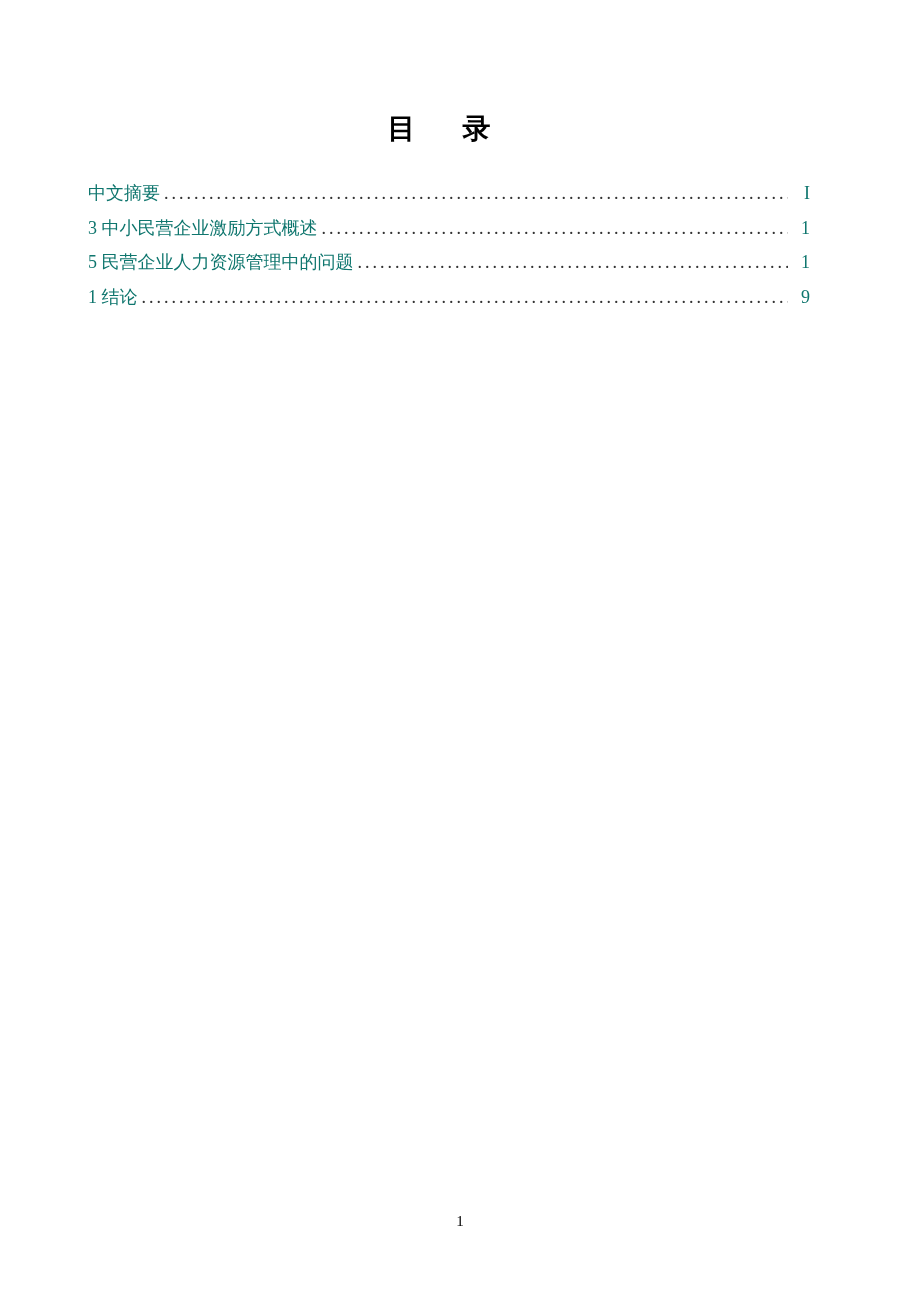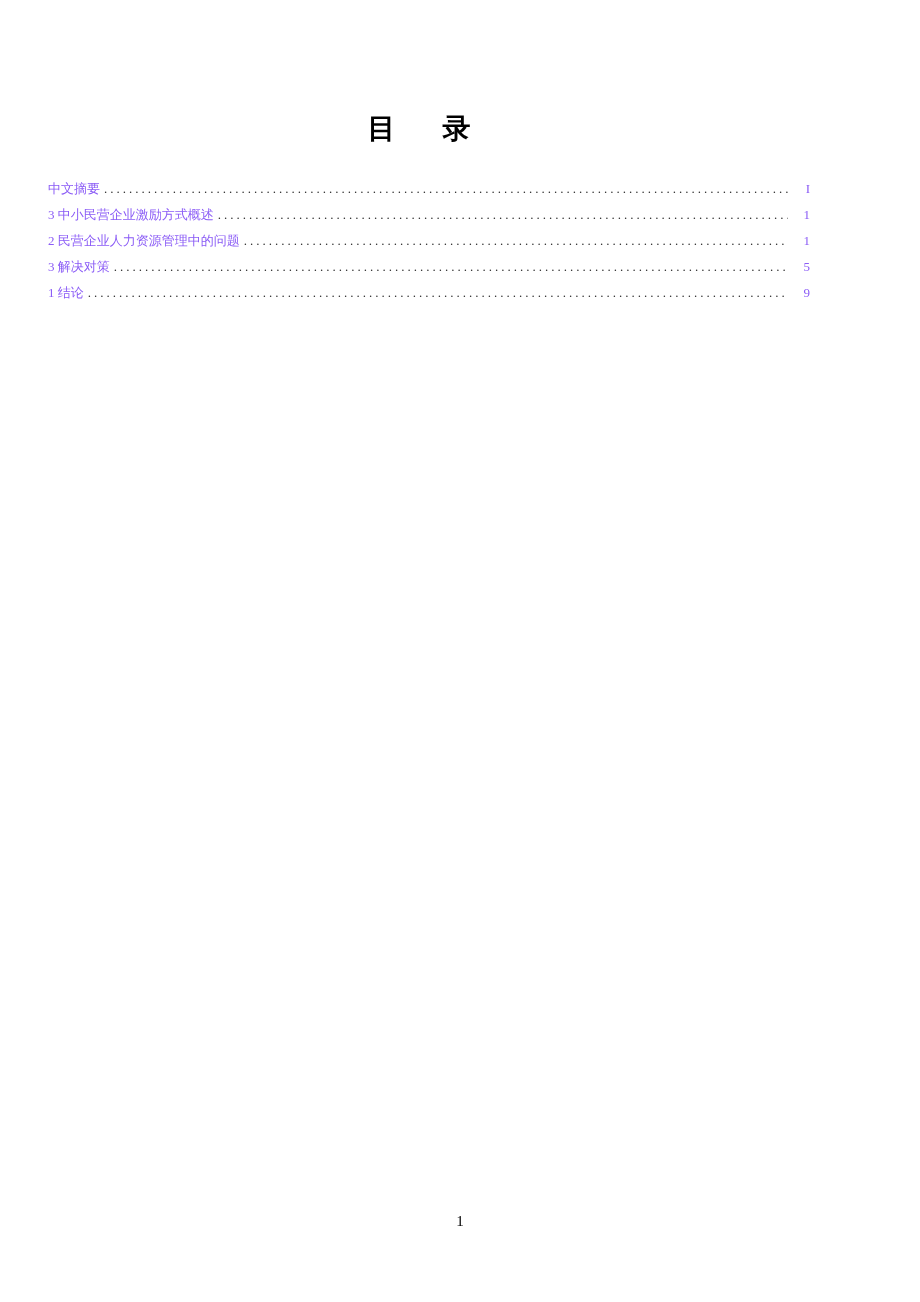--- a/index.html
+++ b/index.html
@@ -8,33 +8,33 @@
       box-sizing: border-box;
     }
     body {
       width: 920px;
       height: 1302px;
       background: #ffffff;
       font-family: "SimSun", "宋体", serif;
       position: relative;
     }
     .page {
-      padding: 110px 110px 0 48px;
+      padding: 110px 110px 0 88px;
     }
     .title {
       text-align: center;
       font-size: 28px;
       font-weight: bold;
       letter-spacing: 20px;
       margin-bottom: 30px;
       color: #000;
     }
     .toc {
-      font-size: 13px;
-      color: #8b5cf6;
+      font-size: 18px;
+      color: #0f766e;
       line-height: 1.7;
     }
     .toc-entry {
       display: flex;
       align-items: baseline;
       margin-bottom: 4px;
       white-space: nowrap;
     }
     .toc-label {
       flex-shrink: 0;
@@ -76,28 +76,23 @@
       <span class="toc-label">中文摘要</span>
       <span class="toc-leader"></span>
       <span class="toc-page">I</span>
     </div>
     <div class="toc-entry">
       <span class="toc-label">3  中小民营企业激励方式概述</span>
       <span class="toc-leader"></span>
       <span class="toc-page">1</span>
     </div>
     <div class="toc-entry">
-      <span class="toc-label">2 民营企业人力资源管理中的问题</span>
+      <span class="toc-label">5 民营企业人力资源管理中的问题</span>
       <span class="toc-leader"></span>
       <span class="toc-page">1</span>
-    </div>
-    <div class="toc-entry">
-      <span class="toc-label">3  解决对策 </span>
-      <span class="toc-leader"></span>
-      <span class="toc-page">5</span>
     </div>
     <div class="toc-entry">
       <span class="toc-label">1  结论 </span>
       <span class="toc-leader"></span>
       <span class="toc-page">9</span>
     </div>
   </div>
 </div>
 
 <div class="page-number">1</div>

